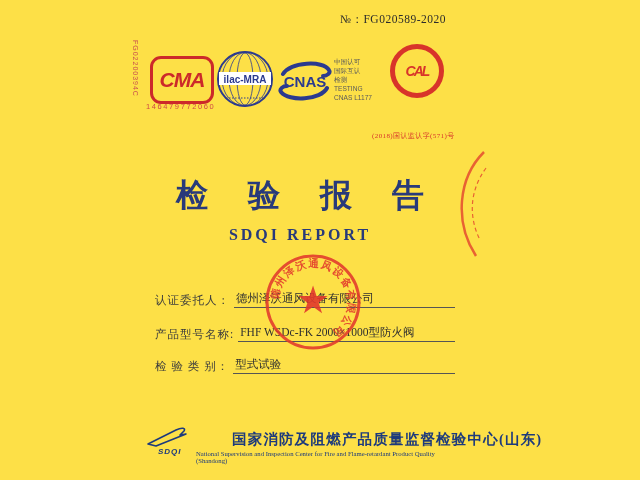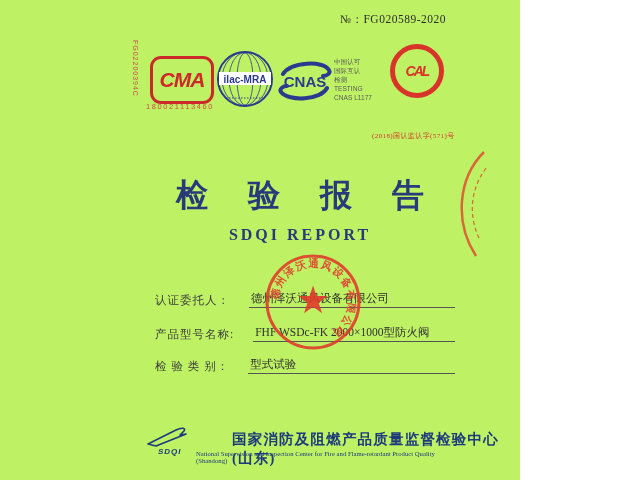--- a/index.html
+++ b/index.html
@@ -1,16 +1,16 @@
 <!DOCTYPE html>
 <html><head>
 <meta charset="utf-8">
 <style>
   html,body{margin:0;padding:0;background:#ffffff;}
-  .page{position:relative;width:520px;height:480px;background:#bef264;overflow:hidden;
+  .page{position:relative;width:640px;height:480px;background:#fde047;overflow:hidden;
         font-family:"Liberation Serif",serif;color:#3a3a3a;}
 
   
   .report-no{position:absolute;left:340px;top:12px;font-size:11.5px;color:#2b2b2b;letter-spacing:.5px;}
 
   
   .side-code{position:absolute;left:132px;top:40px;height:84px;writing-mode:vertical-rl;
              font-family:"Liberation Sans",sans-serif;font-size:7px;color:#c9524e;letter-spacing:1px;}
 
   
@@ -30,21 +30,21 @@
             font-size:14px;color:#d8342a;letter-spacing:-2px;}
   .cal-caption{position:absolute;left:372px;top:103px;font-size:7px;color:#d8342a;letter-spacing:.4px;margin-top:28px;}
 
   
   .title-zh{position:absolute;left:160px;top:174px;width:280px;text-align:center;
             font-size:32px;font-weight:bold;color:#283a7a;letter-spacing:16px;text-indent:16px;}
   .title-en{position:absolute;left:160px;top:226px;width:280px;text-align:center;
             font-size:16px;font-weight:bold;color:#283a7a;letter-spacing:3px;}
 
   
-  .field{position:absolute;left:155px;width:300px;display:flex;align-items:flex-end;font-size:11.5px;gap:15px;}
+  .field{position:absolute;left:155px;width:300px;display:flex;align-items:flex-end;font-size:11.5px;}
   .field .lbl{white-space:nowrap;color:#3c3c3c;letter-spacing:1px;padding-right:4px;}
   .field .val{flex:1;border-bottom:1.4px solid #555;padding:0 2px 1px 2px;color:#2f2f2f;white-space:nowrap;}
   .f1{top:291px;} .f2{top:325px;} .f3{top:357px;}
 
   
   .stamp{position:absolute;left:258px;top:248px;opacity:.88;}
   .stamp-star{position:absolute;left:291px;top:278px;width:44px;text-align:center;
               font-size:38px;color:#e2392c;opacity:.9;line-height:44px;}
 
   
@@ -61,21 +61,21 @@
 
 <div class="page">
 
   <div class="report-no">№：FG020589-2020</div>
 
   <div class="side-code">FG02200394C</div>
 
   <div class="cma">
     <span>CMA</span>
   </div>
-  <div class="cma-number">180021113460</div>
+  <div class="cma-number">146479772060</div>
 
   <div class="ilac">
     <svg width="58" height="58" viewBox="0 0 58 58">
       <circle cx="29" cy="29" r="27" fill="none" stroke="#2b3a8f" stroke-width="2"></circle>
       <ellipse cx="29" cy="29" rx="8" ry="26" fill="none" stroke="#2b3a8f" stroke-width="0.8"></ellipse>
       <ellipse cx="29" cy="29" rx="16" ry="26.5" fill="none" stroke="#2b3a8f" stroke-width="0.8"></ellipse>
       <ellipse cx="29" cy="29" rx="23" ry="27" fill="none" stroke="#2b3a8f" stroke-width="0.8"></ellipse>
       <rect x="3" y="22" width="52" height="13" fill="#ffffff"></rect>
       <text x="29" y="32.5" text-anchor="middle" font-family="Liberation Sans, sans-serif" font-size="10" font-weight="bold" fill="#2b3a8f">ilac-MRA</text>
       <path d="M10 48 L48 48" stroke="#2b3a8f" stroke-width="1" stroke-dasharray="1.5,1.5"></path>

